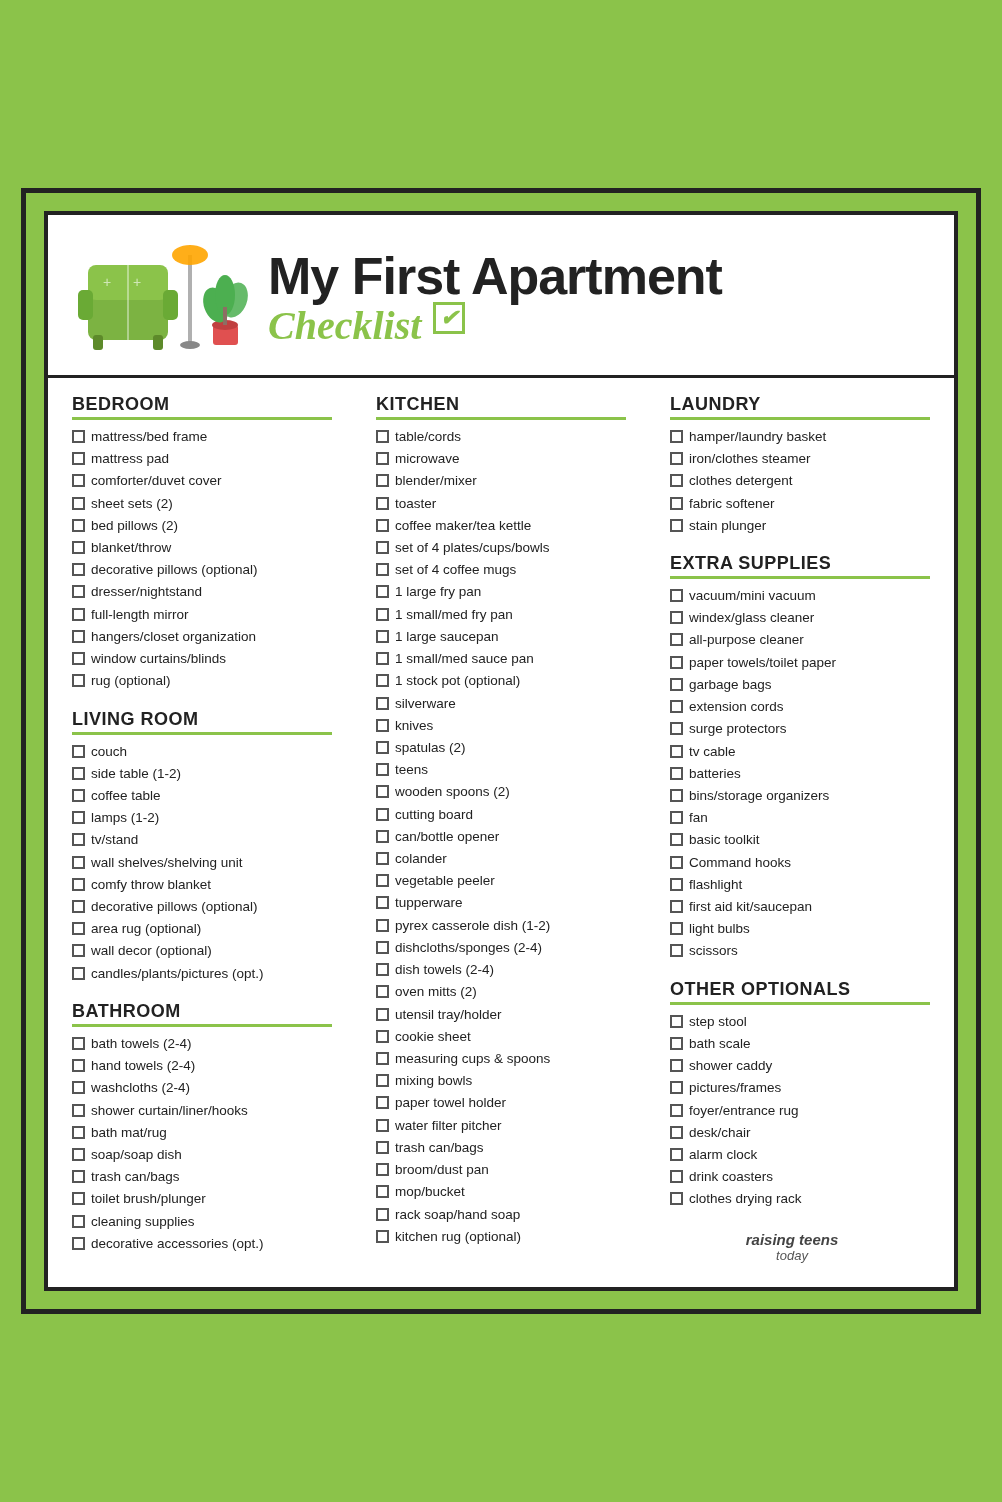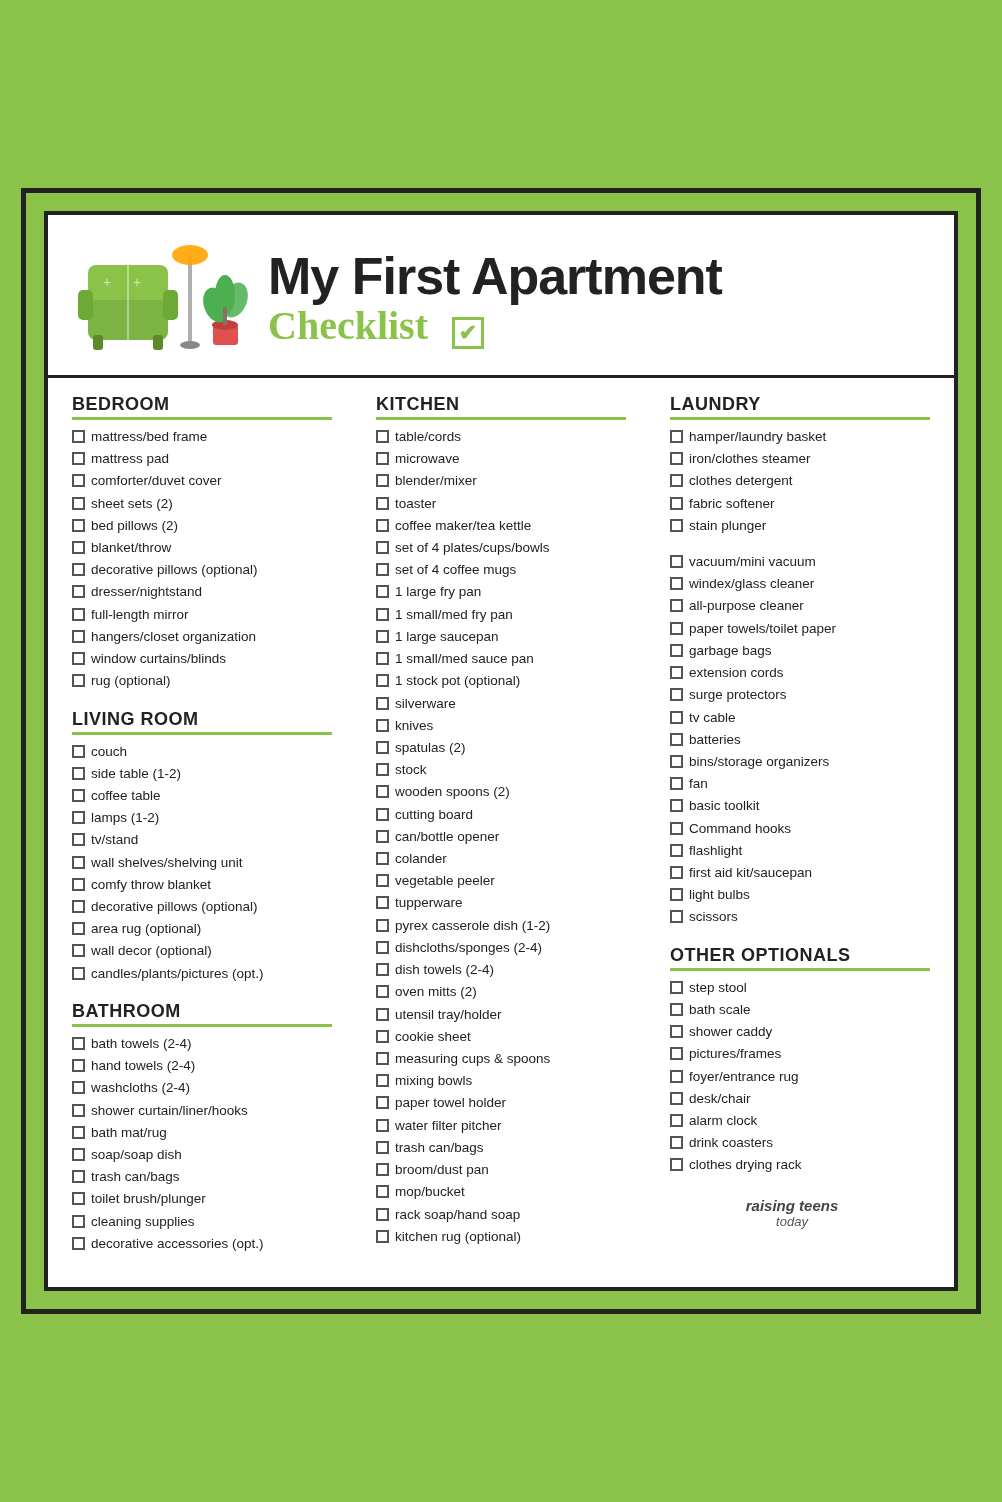--- a/index.html
+++ b/index.html
@@ -43,25 +43,26 @@
     .header-title .main-title {
       font-size: 52px;
       font-weight: 900;
       color: #222;
       line-height: 1;
       letter-spacing: -1px;
     }
     .header-title .script-title {
       font-size: 40px;
       color: #8bc34a;
+      font-style: italic;
       font-family: 'Georgia', serif;
       font-weight: bold;
       display: flex;
-      align-items: flex-end;
-      gap: 24px;
+      align-items: flex-start;
+      gap: 12px;
     }
     .checkmark-box {
       width: 32px;
       height: 32px;
       border: 3px solid #8bc34a;
       display: inline-flex;
       align-items: center;
       justify-content: center;
       color: #8bc34a;
       font-size: 22px;
@@ -387,21 +388,21 @@
             <div class="checklist-item">
                 <div class="checkbox"></div>
                 <span class="item-text">knives</span>
               </div>
             <div class="checklist-item">
                 <div class="checkbox"></div>
                 <span class="item-text">spatulas (2)</span>
               </div>
             <div class="checklist-item">
                 <div class="checkbox"></div>
-                <span class="item-text">stock</span>
+                <span class="item-text">teens</span>
               </div>
             <div class="checklist-item">
                 <div class="checkbox"></div>
                 <span class="item-text">wooden spoons (2)</span>
               </div>
             <div class="checklist-item">
                 <div class="checkbox"></div>
                 <span class="item-text">cutting board</span>
               </div>
             <div class="checklist-item">
@@ -506,20 +507,21 @@
                 <span class="item-text">fabric softener</span>
               </div>
             <div class="checklist-item">
                 <div class="checkbox"></div>
                 <span class="item-text">stain plunger</span>
               </div>
           </div>
         </div>
 
         <div class="section">
+          <div class="section-title">EXTRA SUPPLIES</div>
           <div>
             <div class="checklist-item">
                 <div class="checkbox"></div>
                 <span class="item-text">vacuum/mini vacuum</span>
               </div>
             <div class="checklist-item">
                 <div class="checkbox"></div>
                 <span class="item-text">windex/glass cleaner</span>
               </div>
             <div class="checklist-item">

